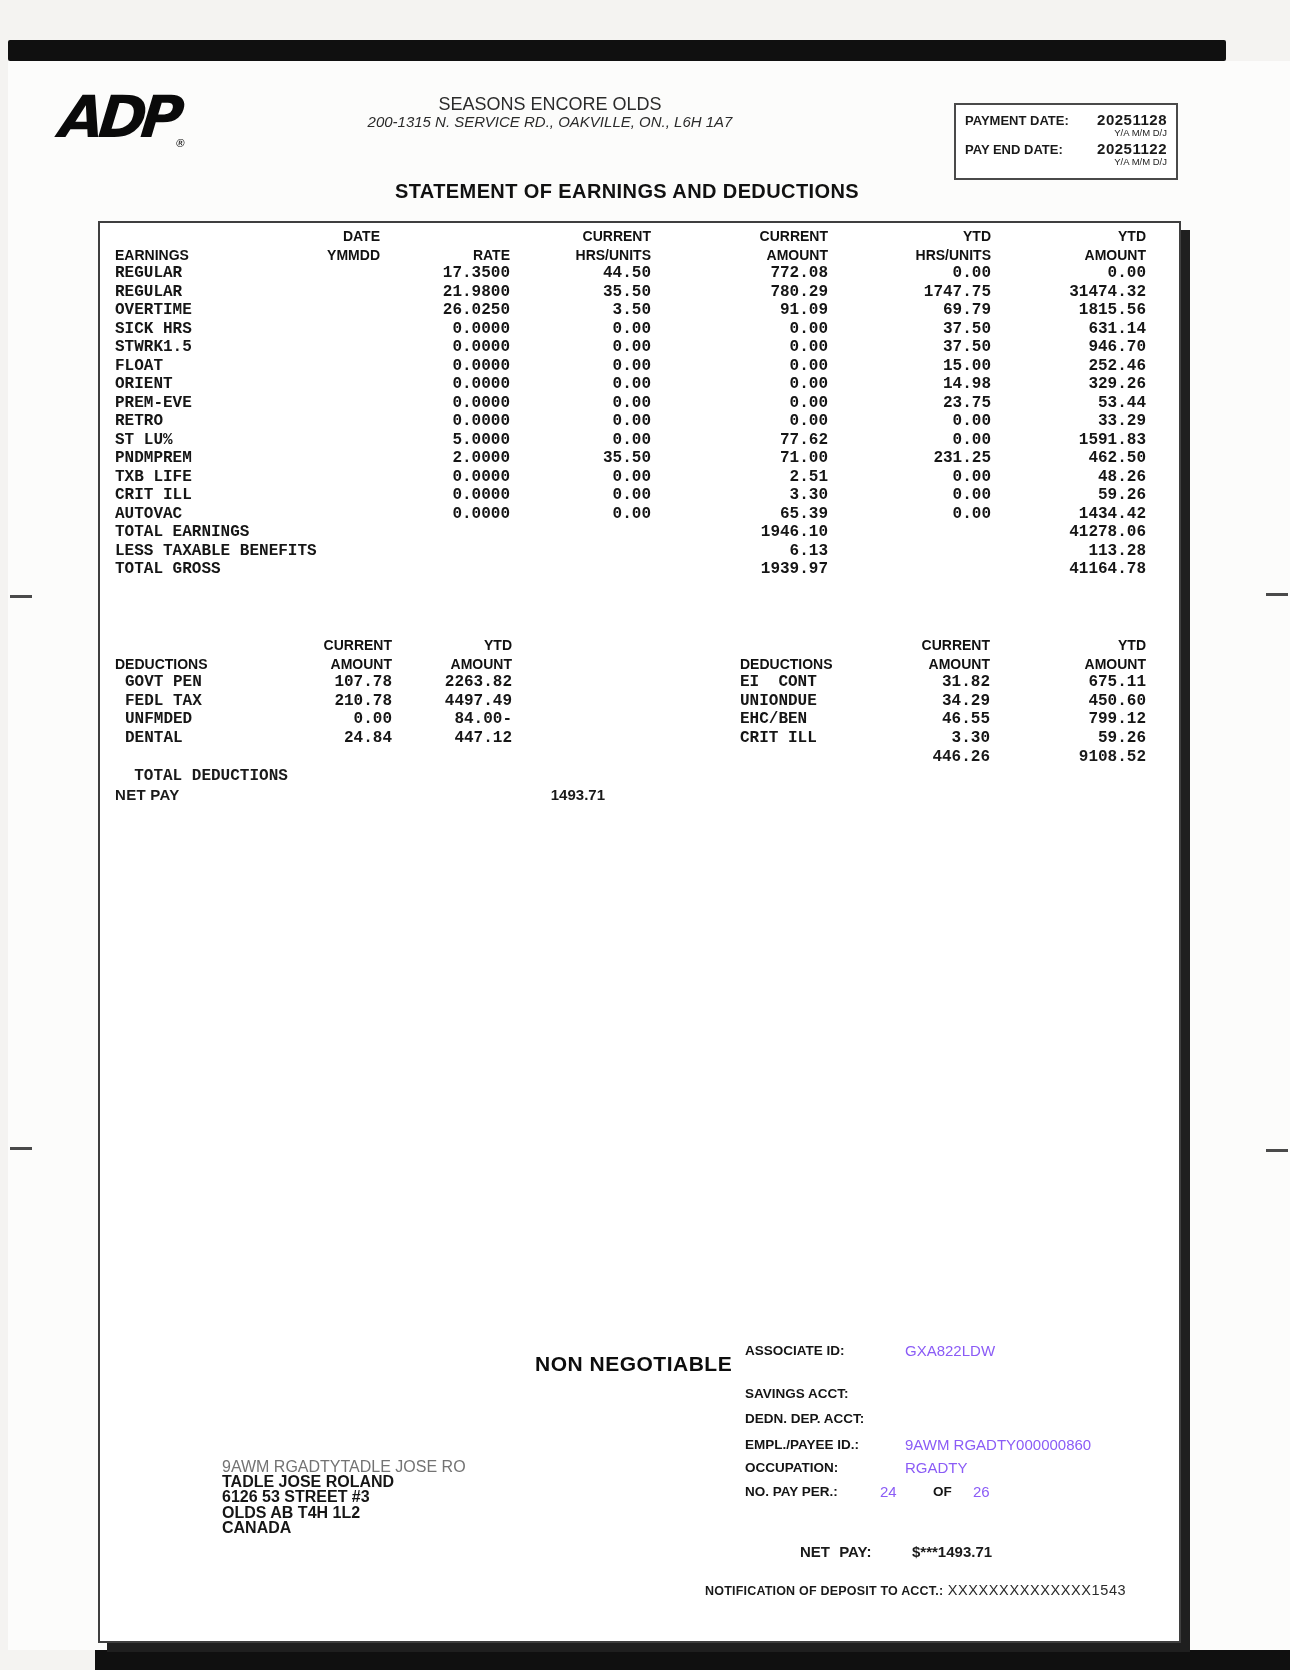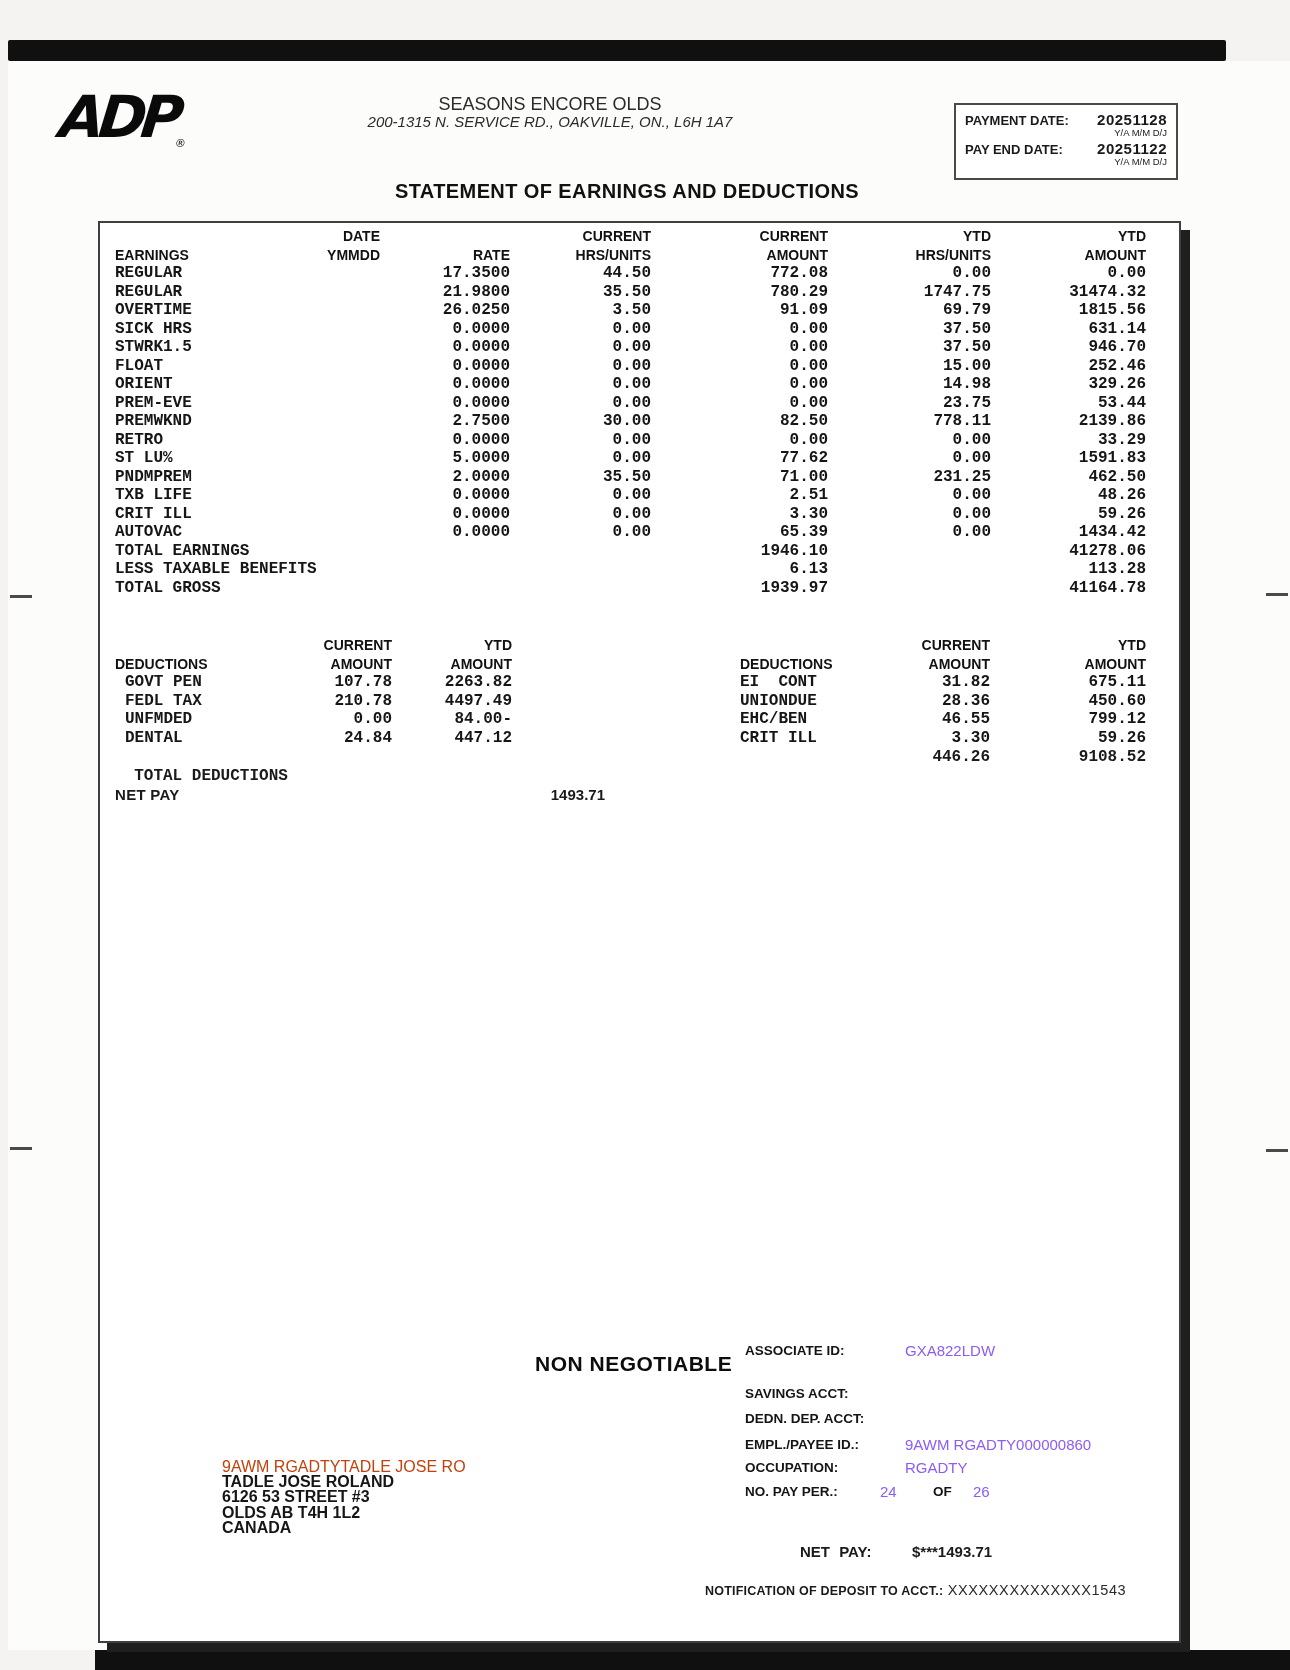--- a/index.html
+++ b/index.html
@@ -57,21 +57,21 @@
   .netpay-row{left:115px;top:786px;width:1031px;height:20px;}
   .netpay-label{position:absolute;left:0;top:0;font-weight:700;font-size:15px;letter-spacing:.3px;}
   .netpay-value{position:absolute;left:0;top:0;width:490px;text-align:right;font-weight:700;font-size:15px;}
 
   
   .nonneg{left:535px;top:1352px;font-weight:700;font-size:21px;letter-spacing:.5px;color:#0d0d0d;}
   .stub-line{height:18px;}
   .stub-label{position:absolute;left:0;top:0;font-weight:700;font-size:13.5px;color:#141414;}
   .stub-value{position:absolute;left:160px;top:-1px;font-size:15px;color:#8b5cf6;}
   .addr{left:222px;top:1459px;font-size:16px;line-height:15.2px;}
-  .addr .mailcode{font-weight:400;color:#c2410c;text-align:center;}
+  .addr .mailcode{font-weight:400;color:#737373;text-align:center;}
   .addr .bold{font-weight:700;color:#161616;}
   .stub-netpay-label{left:800px;top:1543px;font-weight:700;font-size:15px;word-spacing:5px;}
   .stub-netpay-value{left:912px;top:1543px;font-weight:700;font-size:15px;}
   .deposit{left:705px;top:1581px;}
   .deposit-label{font-weight:700;font-size:12.5px;letter-spacing:.2px;}
   .deposit-value{font-size:14.5px;letter-spacing:.6px;color:#2a2a2a;}
 </style>
 </head>
 <body>
 
@@ -208,29 +208,20 @@
       <tr>
         <td class="la">PREM-EVE</td>
         <td class="ca"></td>
         <td class="ra">0.0000</td>
         <td class="ra">0.00</td>
         <td class="ra">0.00</td>
         <td class="ra">23.75</td>
         <td class="ra">53.44</td>
       </tr>
 
-      <tr>
-        <td class="la">PREMWKND</td>
-        <td class="ca"></td>
-        <td class="ra">2.7500</td>
-        <td class="ra">30.00</td>
-        <td class="ra">82.50</td>
-        <td class="ra">778.11</td>
-        <td class="ra">2139.86</td>
-      </tr>
 
       <tr>
         <td class="la">RETRO</td>
         <td class="ca"></td>
         <td class="ra">0.0000</td>
         <td class="ra">0.00</td>
         <td class="ra">0.00</td>
         <td class="ra">0.00</td>
         <td class="ra">33.29</td>
       </tr>
@@ -385,21 +376,21 @@
     <tbody>
 
       <tr>
         <td class="la">EI  CONT</td>
         <td class="ra">31.82</td>
         <td class="ra">675.11</td>
       </tr>
 
       <tr>
         <td class="la">UNIONDUE</td>
-        <td class="ra">28.36</td>
+        <td class="ra">34.29</td>
         <td class="ra">450.60</td>
       </tr>
 
       <tr>
         <td class="la">EHC/BEN</td>
         <td class="ra">46.55</td>
         <td class="ra">799.12</td>
       </tr>
 
       <tr>

